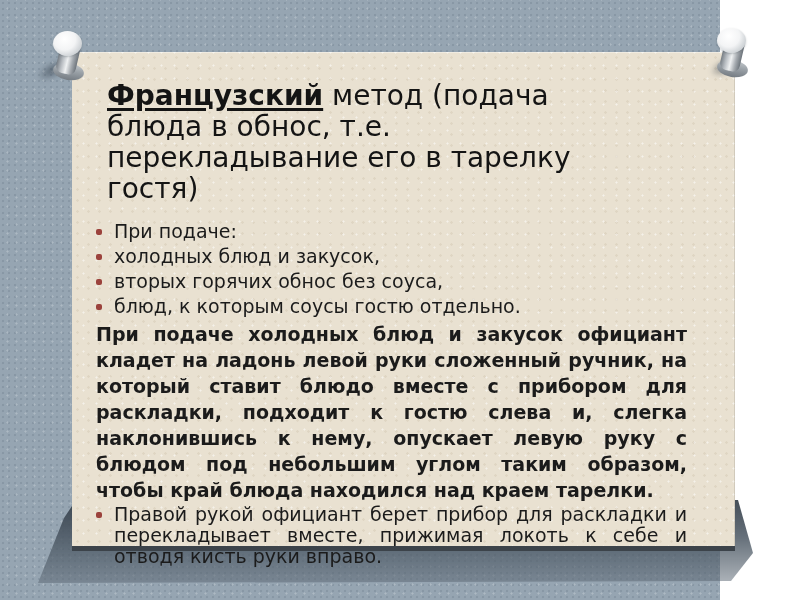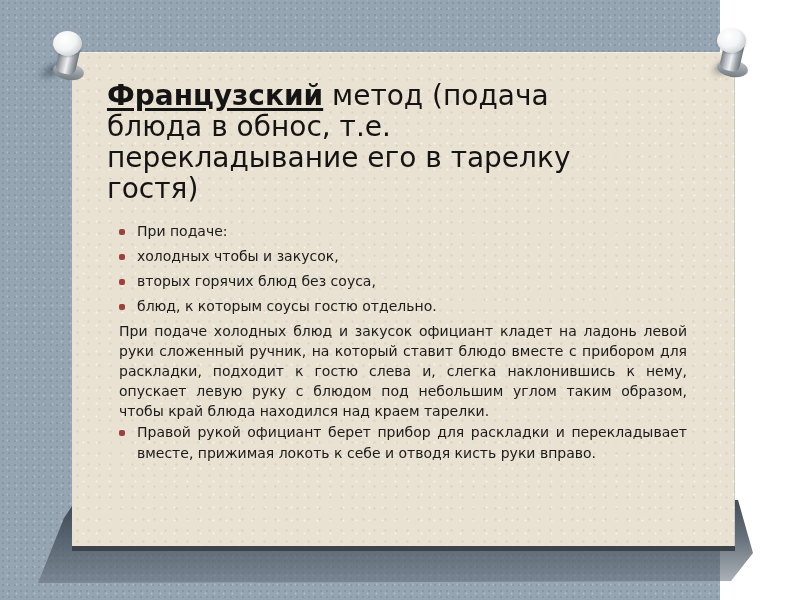--- a/index.html
+++ b/index.html
@@ -35,27 +35,27 @@
     box-shadow:inset -1px 0 0 rgba(0,0,0,0.10), inset 0 1px 0 rgba(255,255,255,0.35);
   }
 
   .title{
     margin:28px 40px 0 35px;width:505px;
     font-size:28px;line-height:31px;font-weight:normal;
     color:#141414;letter-spacing:0;
   }
   .title-lead{font-weight:bold;text-decoration:underline;text-decoration-thickness:3px;text-underline-offset:3px;}
 
-  .content{margin:17px 48px 0 47px;font-size:14px;color:#1b1b1b;}
+  .content{margin:17px 48px 0 24px;font-size:19px;color:#1b1b1b;}
 
   .bullet-row{display:flex;align-items:flex-start;line-height:21px;margin:0 0 4px 0;}
   .dot{flex:none;width:6px;height:6px;border-radius:2px;background:#9b423c;margin:8px 12px 0 0;}
   .bullet-text{flex:1;}
 
-  .paragraph{margin:4px 0 1px 0;line-height:20px;text-align:justify;text-justify:inter-word;}
+  .paragraph{margin:4px 0 1px 0;line-height:26px;text-align:justify;text-justify:inter-word;font-weight:bold;}
   .bullet-row.justify .bullet-text{text-align:justify;}
 
   
   .pin{position:absolute;width:46px;height:54px;}
   .pin-left{left:48px;top:30px;}
   .pin-right{left:712px;top:27px;}
   .pin-shadow{
     position:absolute;left:-16px;top:30px;width:42px;height:20px;border-radius:50%;
     transform:rotate(-28deg);
     background:radial-gradient(closest-side, rgba(38,48,60,0.55), rgba(38,48,60,0) 85%);
@@ -89,25 +89,25 @@
     <h1 class="title"><span class="title-lead">Французский</span><span class="title-rest"> метод (подача блюда в обнос, т.е. перекладывание его в тарелку гостя)</span></h1>
 
     <div class="content">
 
       <div class="bullet-row">
         <span class="dot"></span>
         <span class="bullet-text">При подаче:</span>
       </div>
       <div class="bullet-row">
         <span class="dot"></span>
-        <span class="bullet-text">холодных чтобы и закусок,</span>
+        <span class="bullet-text">холодных блюд и закусок,</span>
       </div>
       <div class="bullet-row">
         <span class="dot"></span>
-        <span class="bullet-text">вторых горячих блюд без соуса,</span>
+        <span class="bullet-text">вторых горячих обнос без соуса,</span>
       </div>
       <div class="bullet-row">
         <span class="dot"></span>
         <span class="bullet-text">блюд, к которым соусы гостю отдельно.</span>
       </div>
 
       <p class="paragraph">При подаче холодных блюд и закусок официант кладет на ладонь левой руки сложенный ручник, на который ставит блюдо вместе с прибором для раскладки, подходит к гостю слева и, слегка наклонившись к нему, опускает левую руку с блюдом под небольшим углом таким образом, чтобы край блюда находился над краем тарелки.</p>
 
       <div class="bullet-row justify">
         <span class="dot"></span>

